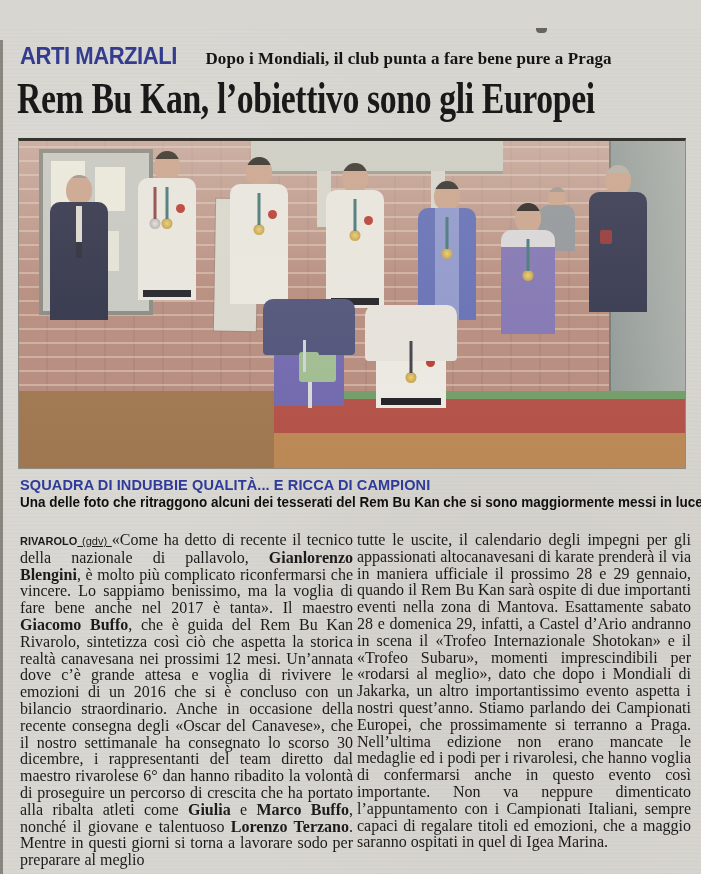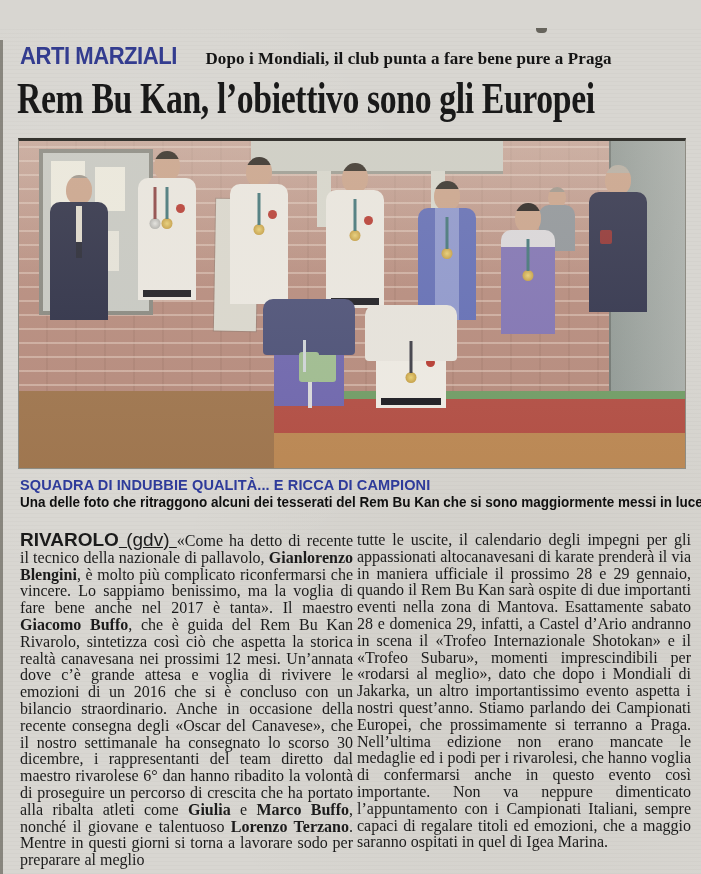--- a/index.html
+++ b/index.html
@@ -92,21 +92,21 @@
 
   
   .cap-title{position:absolute;left:20px;top:448px;font-family:"Liberation Sans", sans-serif;font-weight:800;font-size:15px;color:#2e3b9a;letter-spacing:.1px;transform:scaleX(.97);transform-origin:left top;white-space:nowrap;}
   .cap-text{position:absolute;left:20px;top:466px;font-family:"Liberation Sans", sans-serif;font-weight:700;font-size:14.5px;color:#101010;transform:scaleX(.93);transform-origin:left top;white-space:nowrap;}
 
   
   .col{position:absolute;top:504px;height:370px;font-size:16px;line-height:16.8px;text-align:justify;hyphens:auto;-webkit-hyphens:auto;color:#1b1b1b;overflow:hidden;}
   .col-left{left:20px;width:333px;}
   .col-right{left:357px;width:334px;}
   .seg-b{font-weight:700;}
-  .seg-sans{font-family:"Liberation Sans", sans-serif;font-size:19px;font-weight:700;}
+  .seg-sans{font-family:"Liberation Sans", sans-serif;font-size:11px;font-weight:700;}
   .seg-sans.light{font-weight:400;text-decoration:underline;}
 </style>
 </head>
 <body>
 
 <div class="sheet">
   <div class="scan-edge"></div>
   <div class="scan-dot"></div>
 
   <div class="kicker">

